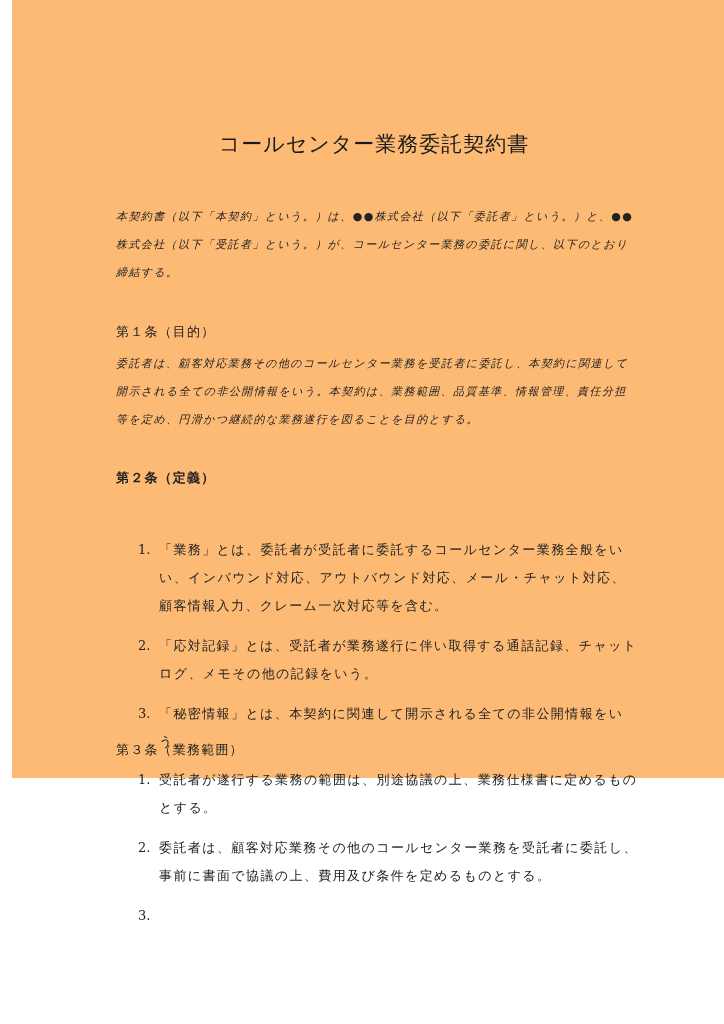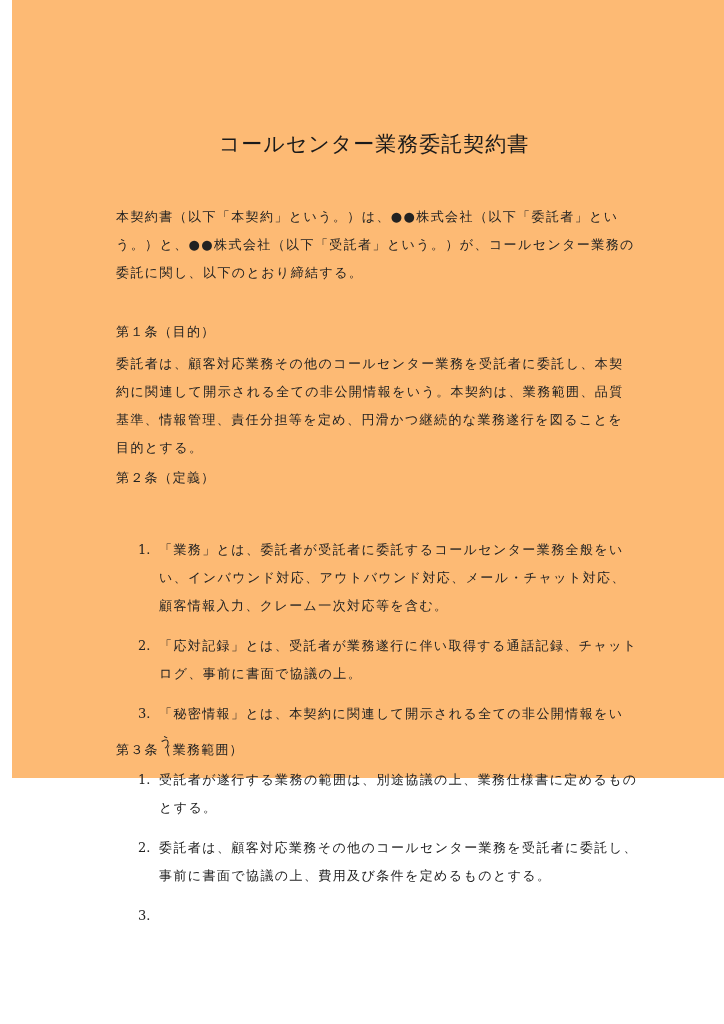--- a/index.html
+++ b/index.html
@@ -29,24 +29,25 @@
     width: 724px;
     text-align: center;
     font-size: 21px;
     letter-spacing: 1px;
     color: #1a1a1a;
   }
   .para {
     position: absolute;
     left: 104px;
     width: 520px;
-    font-size: 13px;
+    font-size: 11px;
     line-height: 28px;
     letter-spacing: 1.4px;
     color: #222;
+    font-style: italic;
   }
   .heading {
     position: absolute;
     left: 104px;
     font-size: 13px;
     line-height: 28px;
     letter-spacing: 1.2px;
     color: #222;
   }
   .list {
@@ -78,30 +79,30 @@
 
 <div class="page">
 
   <div class="title">コールセンター業務委託契約書</div>
 
   <div class="para" style="top:203px;">本契約書（以下「本契約」という。）は、●●株式会社（以下「委託者」という。）と、●●株式会社（以下「受託者」という。）が、コールセンター業務の委託に関し、以下のとおり締結する。</div>
 
   <div class="heading" style="top:318px;">第１条（目的）</div>
   <div class="para" style="top:350px;">委託者は、顧客対応業務その他のコールセンター業務を受託者に委託し、本契約に関連して開示される全ての非公開情報をいう。本契約は、業務範囲、品質基準、情報管理、責任分担等を定め、円滑かつ継続的な業務遂行を図ることを目的とする。</div>
 
-  <div class="heading" style="top:464px;">第２条（定義）</div>
+  <div class="heading" style="top:464px;font-weight:bold;">第２条（定義）</div>
 
   <ul class="list" style="top:536px;">
     <li class="list-item">
       <span class="list-num">1.</span>
       <span>「業務」とは、委託者が受託者に委託するコールセンター業務全般をいい、インバウンド対応、アウトバウンド対応、メール・チャット対応、顧客情報入力、クレーム一次対応等を含む。</span>
     </li>
     <li class="list-item">
       <span class="list-num">2.</span>
-      <span>「応対記録」とは、受託者が業務遂行に伴い取得する通話記録、チャットログ、事前に書面で協議の上。</span>
+      <span>「応対記録」とは、受託者が業務遂行に伴い取得する通話記録、チャットログ、メモその他の記録をいう。</span>
     </li>
     <li class="list-item">
       <span class="list-num">3.</span>
       <span>「秘密情報」とは、本契約に関連して開示される全ての非公開情報をいう。</span>
     </li>
   </ul>
 
   <div class="heading" style="top:736px;">第３条（業務範囲）</div>
 
   <ul class="list" style="top:766px;">

